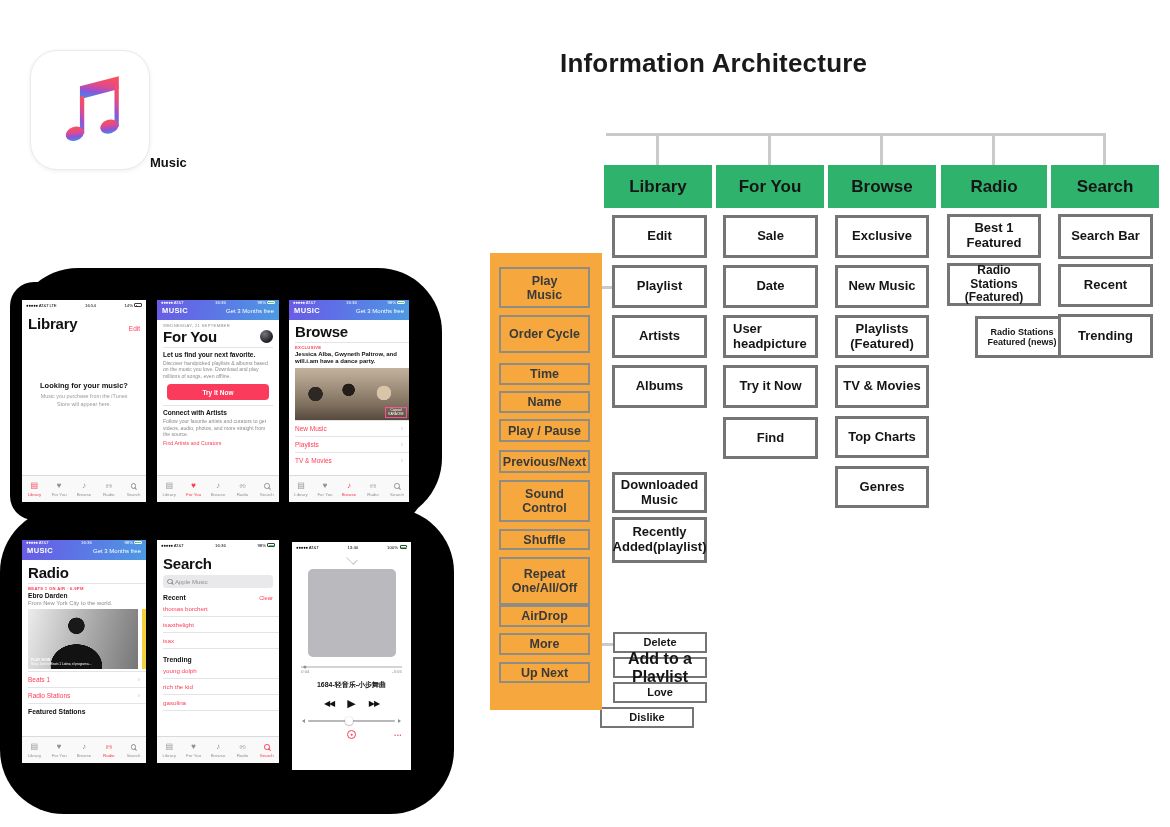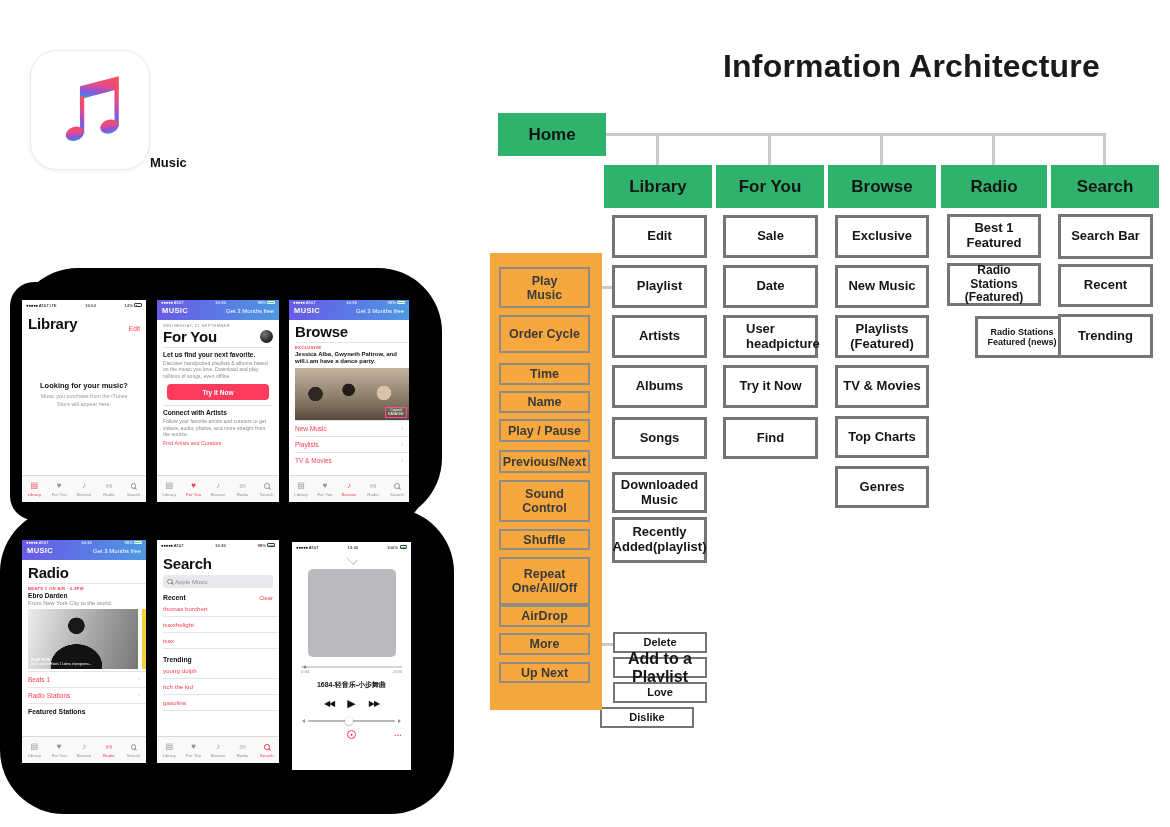--- a/index.html
+++ b/index.html
@@ -6,27 +6,27 @@
   #canvas{position:relative;width:1170px;height:827px;background:#fff;overflow:hidden;
           font-family:"Liberation Sans",sans-serif;}
   
   .box{position:absolute;display:flex;align-items:center;justify-content:center;
        text-align:center;box-sizing:border-box;}
   .gbox{background:#2eb26c;color:#151515;font-size:17px;font-weight:600;}
   .wbox{background:#fff;border:3px solid #757575;color:#151515;font-weight:700;
         font-size:13px;line-height:1.12;padding:0 3px;}
   .wbox.sm{border-width:2.5px;font-size:11px;}
   .wbox.xs{font-size:9px;margin-left:28px;}
-  .wbox.left{justify-content:flex-start;text-align:left;padding-left:20px;}
+  .wbox.left{justify-content:flex-start;text-align:left;padding-left:7px;}
   .obox{background:transparent;border:2.5px solid #8d8d86;color:#3a3a3a;
         font-weight:700;font-size:12.5px;line-height:1.12;padding:0 4px;}
   .obox.narrow{padding:0 28px;}
   .cline{position:absolute;background:#cacaca;}
-  #title{position:absolute;left:560px;top:48px;width:540px;text-align:right;
-         font-size:32px;font-weight:600;color:#1a1a1a;letter-spacing:.2px;}
+  #title{position:absolute;left:560px;top:48px;width:540px;text-align:left;
+         font-size:26px;font-weight:600;color:#1a1a1a;letter-spacing:.2px;}
   #orange-panel{position:absolute;left:490px;top:253px;width:112px;height:457px;background:#f6a83f;}
   
   #appicon{position:absolute;left:30px;top:50px;width:118px;height:118px;background:#fff;
            border:1px solid #eaeaea;border-radius:27px;box-shadow:0 1px 4px rgba(0,0,0,.07);
            display:flex;align-items:center;justify-content:center;}
   #applabel{position:absolute;left:150px;top:155px;width:120px;font-size:13px;font-weight:700;color:#111;}
   
   .blob,.frame{position:absolute;background:#000;}
   .blob{border-radius:64px;z-index:1;}
   .frame{border-radius:24px;z-index:2;}
@@ -142,32 +142,30 @@
 
   <div class="cline" style="left:606px;top:133px;width:500px;height:3px"></div>
   <div class="cline" style="left:656px;top:133px;width:3px;height:32px"></div>
   <div class="cline" style="left:768px;top:133px;width:3px;height:32px"></div>
   <div class="cline" style="left:880px;top:133px;width:3px;height:32px"></div>
   <div class="cline" style="left:992px;top:133px;width:3px;height:32px"></div>
   <div class="cline" style="left:1103px;top:133px;width:3px;height:32px"></div>
   <div class="cline" style="left:590px;top:286px;width:22px;height:3px"></div>
   <div class="cline" style="left:590px;top:643px;width:23px;height:3px"></div>
 
-  <div class="box gbox" style="left:498px;top:113px;width:108px;height:43px">Home</div>
   <div class="box gbox" style="left:604px;top:165px;width:108px;height:43px">Library</div>
   <div class="box gbox" style="left:716px;top:165px;width:108px;height:43px">For You</div>
   <div class="box gbox" style="left:828px;top:165px;width:108px;height:43px">Browse</div>
   <div class="box gbox" style="left:941px;top:165px;width:106px;height:43px">Radio</div>
   <div class="box gbox" style="left:1051px;top:165px;width:108px;height:43px">Search</div>
 
   <div class="box wbox" style="left:612px;top:215px;width:95px;height:43px">Edit</div>
   <div class="box wbox" style="left:612px;top:265px;width:95px;height:43px">Playlist</div>
   <div class="box wbox" style="left:612px;top:315px;width:95px;height:43px">Artists</div>
   <div class="box wbox" style="left:612px;top:365px;width:95px;height:43px">Albums</div>
-  <div class="box wbox" style="left:612px;top:417px;width:95px;height:42px">Songs</div>
   <div class="box wbox" style="left:612px;top:472px;width:95px;height:41px">Downloaded Music</div>
   <div class="box wbox" style="left:612px;top:517px;width:95px;height:46px">Recently Added(playlist)</div>
 
   <div class="box wbox" style="left:723px;top:215px;width:95px;height:43px">Sale</div>
   <div class="box wbox" style="left:723px;top:265px;width:95px;height:43px">Date</div>
   <div class="box wbox left" style="left:723px;top:315px;width:95px;height:43px">User headpicture</div>
   <div class="box wbox" style="left:723px;top:365px;width:95px;height:43px">Try it Now</div>
   <div class="box wbox" style="left:723px;top:417px;width:95px;height:42px">Find</div>
 
   <div class="box wbox" style="left:835px;top:215px;width:94px;height:43px">Exclusive</div>

